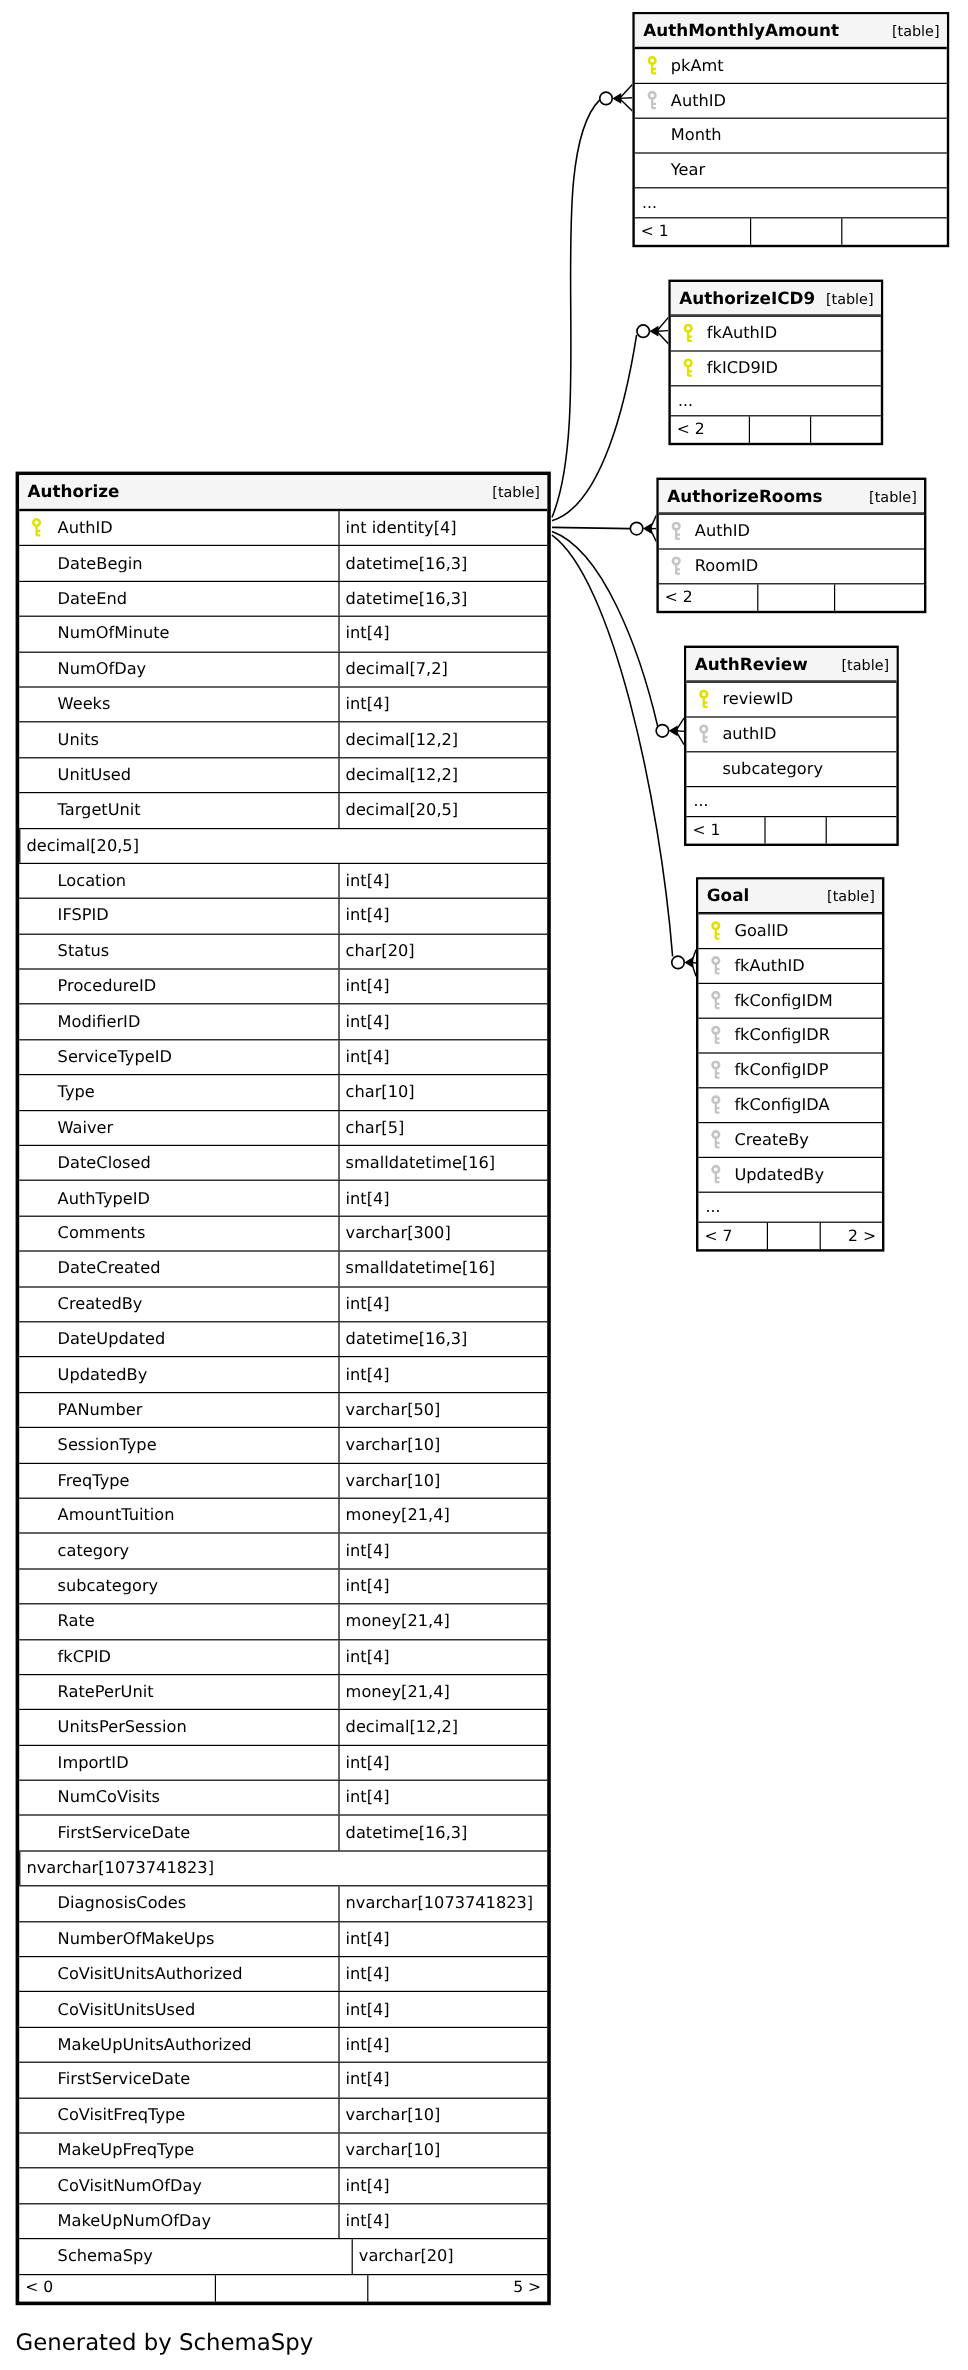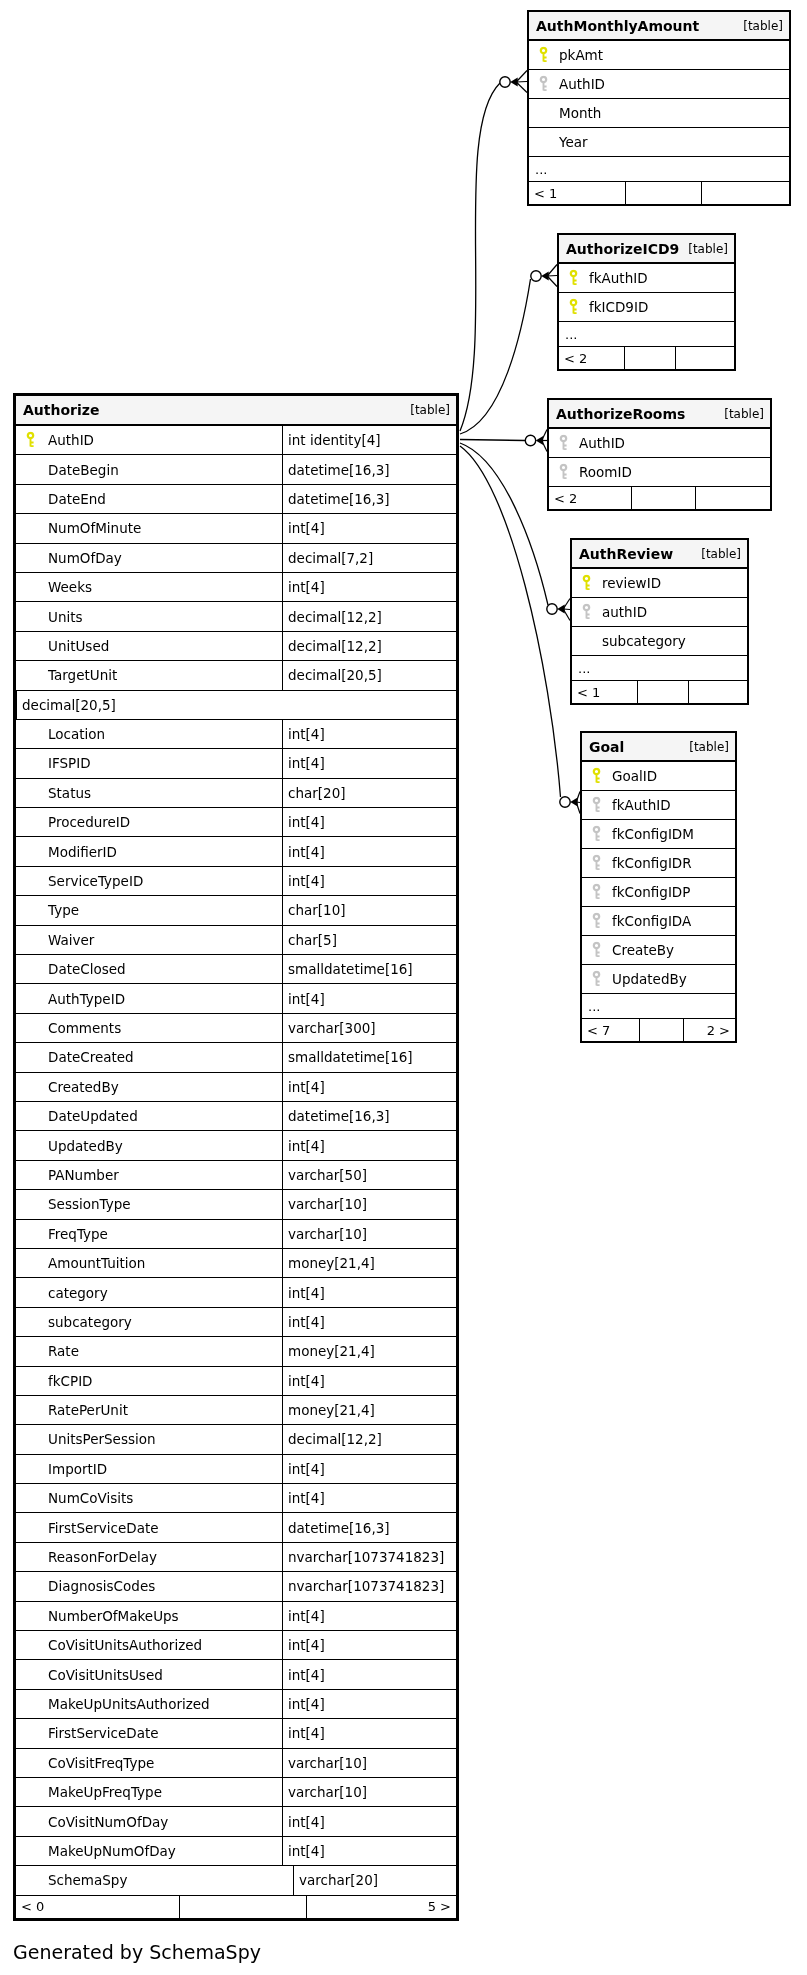--- a/index.html
+++ b/index.html
@@ -353,23 +353,20 @@
         </div>
         <div class="st-type-cell" style="width: 174px;">int[4]</div>
       </div>
       <div class="st-row">
         <div class="st-name-cell">
           <span class="col-name">FirstServiceDate</span>
         </div>
         <div class="st-type-cell" style="width: 174px;">datetime[16,3]</div>
       </div>
       <div class="st-row">
-        <div class="st-name-cell">
-          <span class="col-name">ReasonForDelay</span>
-        </div>
         <div class="st-type-cell" style="width: 174px;">nvarchar[1073741823]</div>
       </div>
       <div class="st-row">
         <div class="st-name-cell">
           <span class="col-name">DiagnosisCodes</span>
         </div>
         <div class="st-type-cell" style="width: 174px;">nvarchar[1073741823]</div>
       </div>
       <div class="st-row">
         <div class="st-name-cell">

